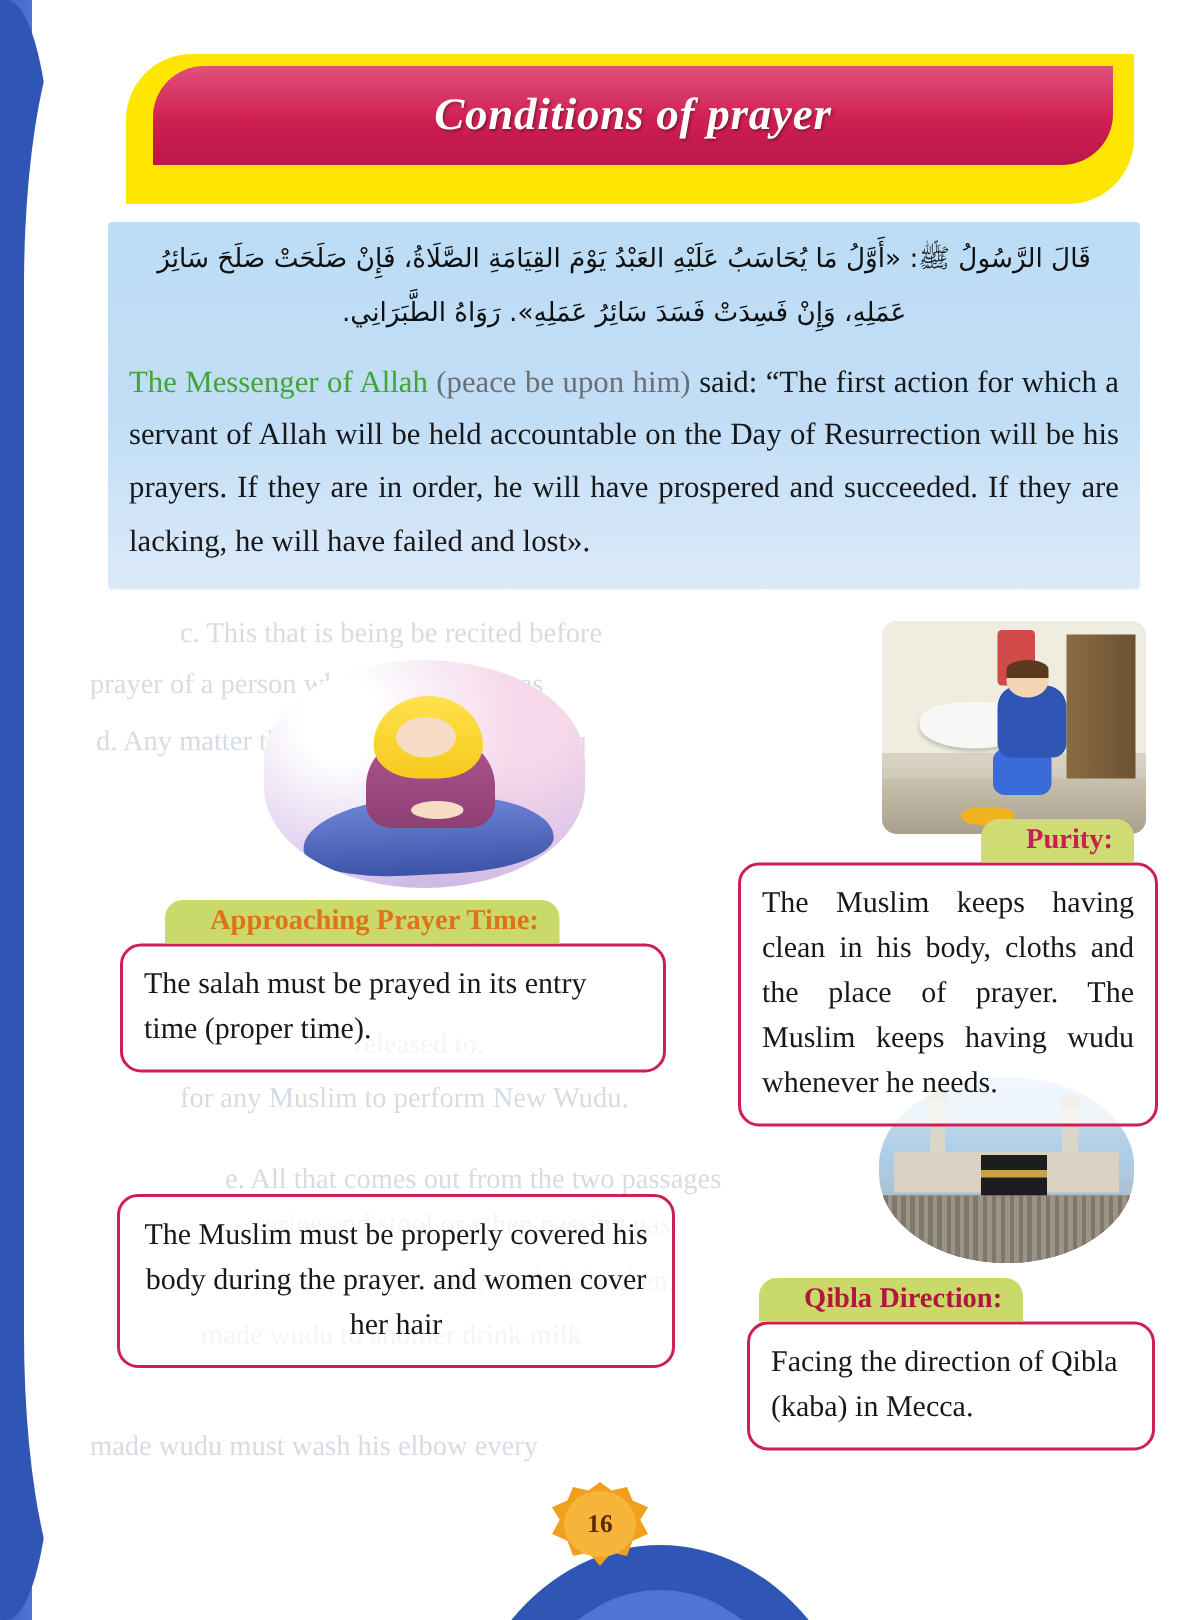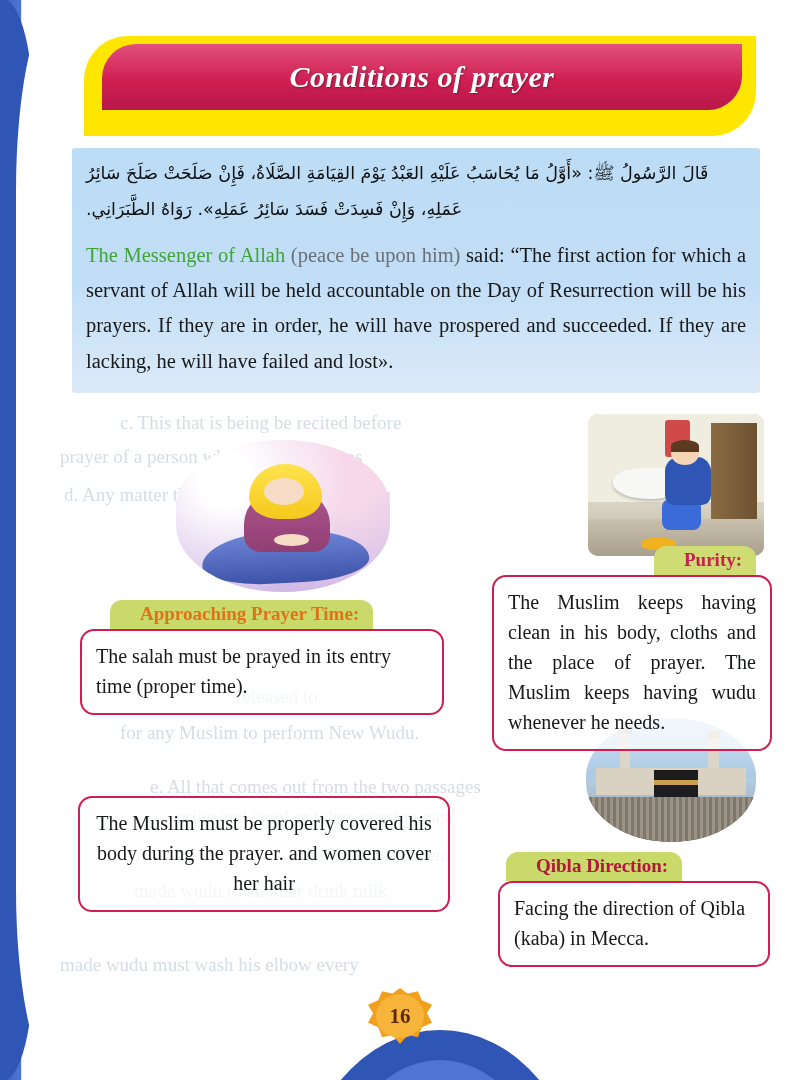--- a/index.html
+++ b/index.html
@@ -90,21 +90,21 @@
   .hadith-box {
     position: absolute;
     left: 72px; top: 148px;
     width: 688px;
     padding: 8px 14px 14px 14px;
     background: linear-gradient(180deg, #bcdcf5 0%, #c2def6 55%, #dceaf8 100%);
     border-radius: 3px;
   }
   .arabic {
     direction: rtl;
-    text-align: left;
+    text-align: center;
     font-family: "DejaVu Sans", sans-serif;
     font-size: 17.5px;
     line-height: 2.05;
     color: #101010;
   }
   .hadith-en {
     margin-top: 10px;
     font-size: 20.5px;
     line-height: 1.72;
     color: #17181a;
@@ -247,21 +247,21 @@
   }
   .pagenum-star {
     position: absolute; left: 0; top: 0; width: 64px; height: 56px;
     background: #f0a01c;
     clip-path: polygon(50% 0%, 62% 10%, 78% 6%, 84% 22%, 100% 30%, 92% 45%, 100% 62%, 84% 70%, 78% 88%, 62% 84%, 50% 100%, 38% 84%, 22% 88%, 16% 70%, 0% 62%, 8% 45%, 0% 30%, 16% 22%, 22% 6%, 38% 10%);
   }
   .pagenum-circle {
     position: absolute; left: 8px; top: 6px; width: 48px; height: 44px;
     background: #f6b43a; border-radius: 50%;
     display:flex; align-items:center; justify-content:center;
-    color:#5d2a05; font-weight:bold; font-size:21px;
+    color:#5d2a05; font-weight:bold; font-size:17px;
     font-family: "Liberation Serif", serif;
   }
 </style>
 </head>
 <body>
 
 <div id="page">
 
   <div class="page-edge"></div>
   <div class="page-curve"></div>

